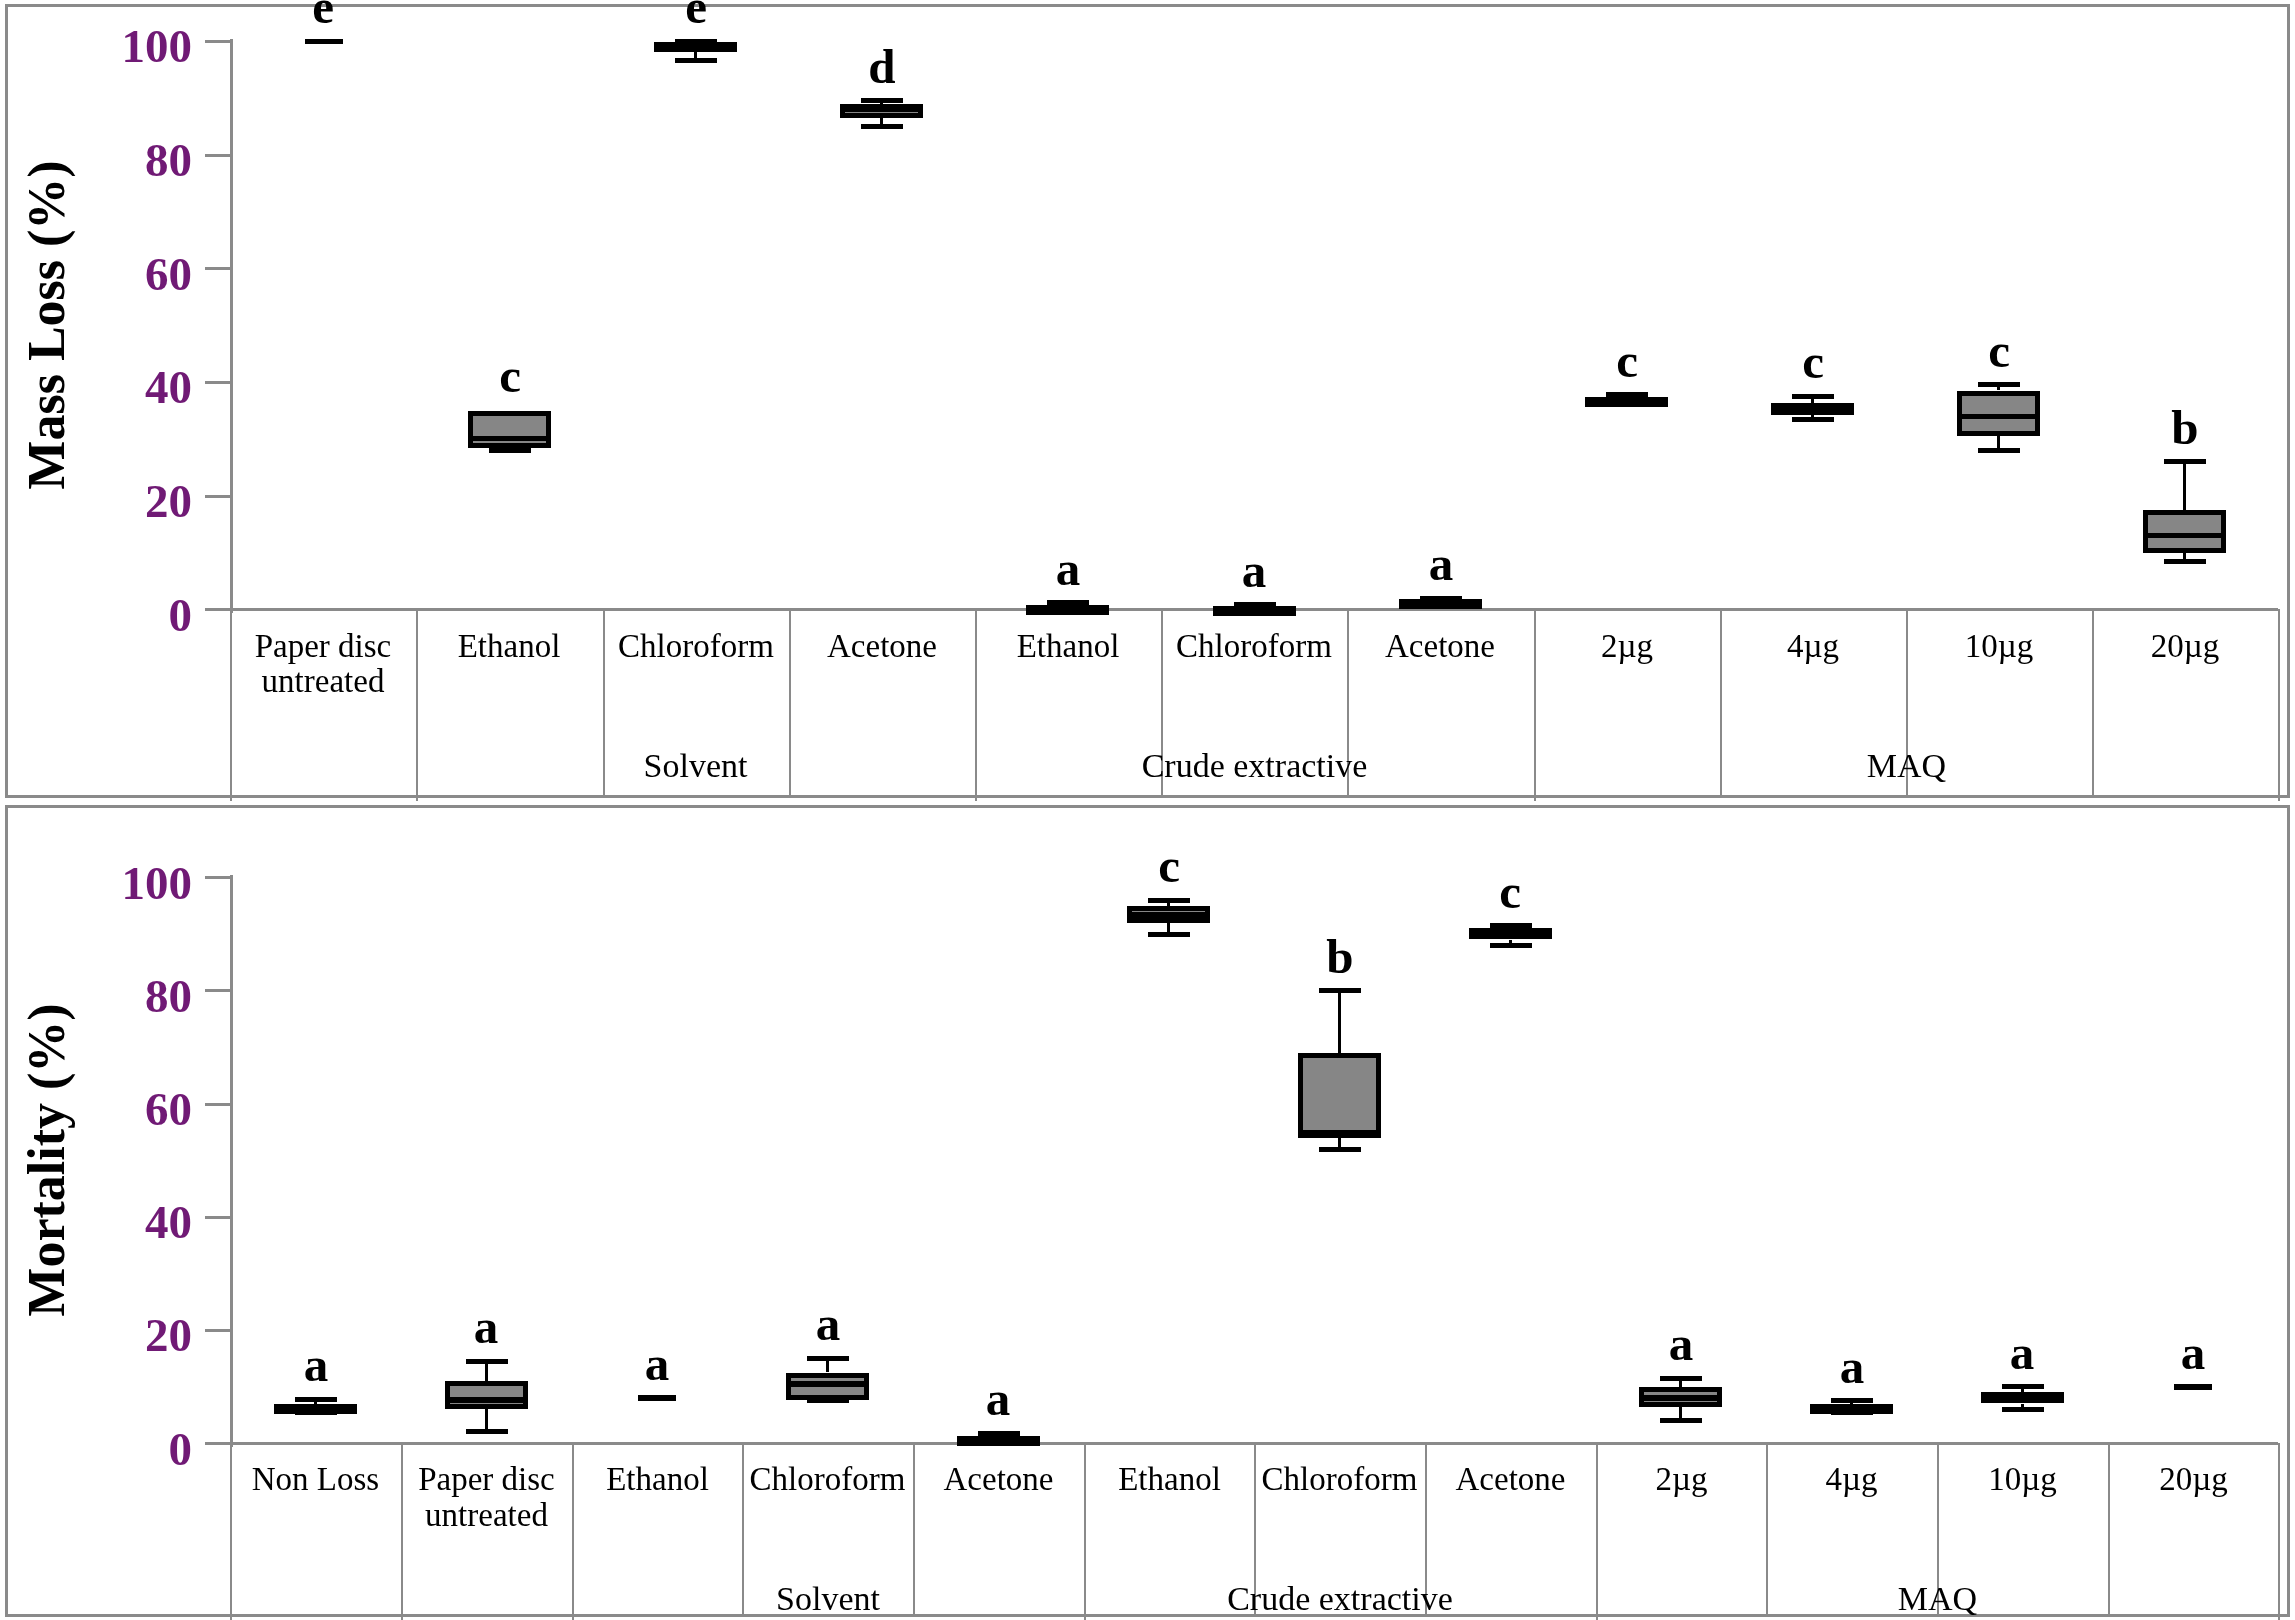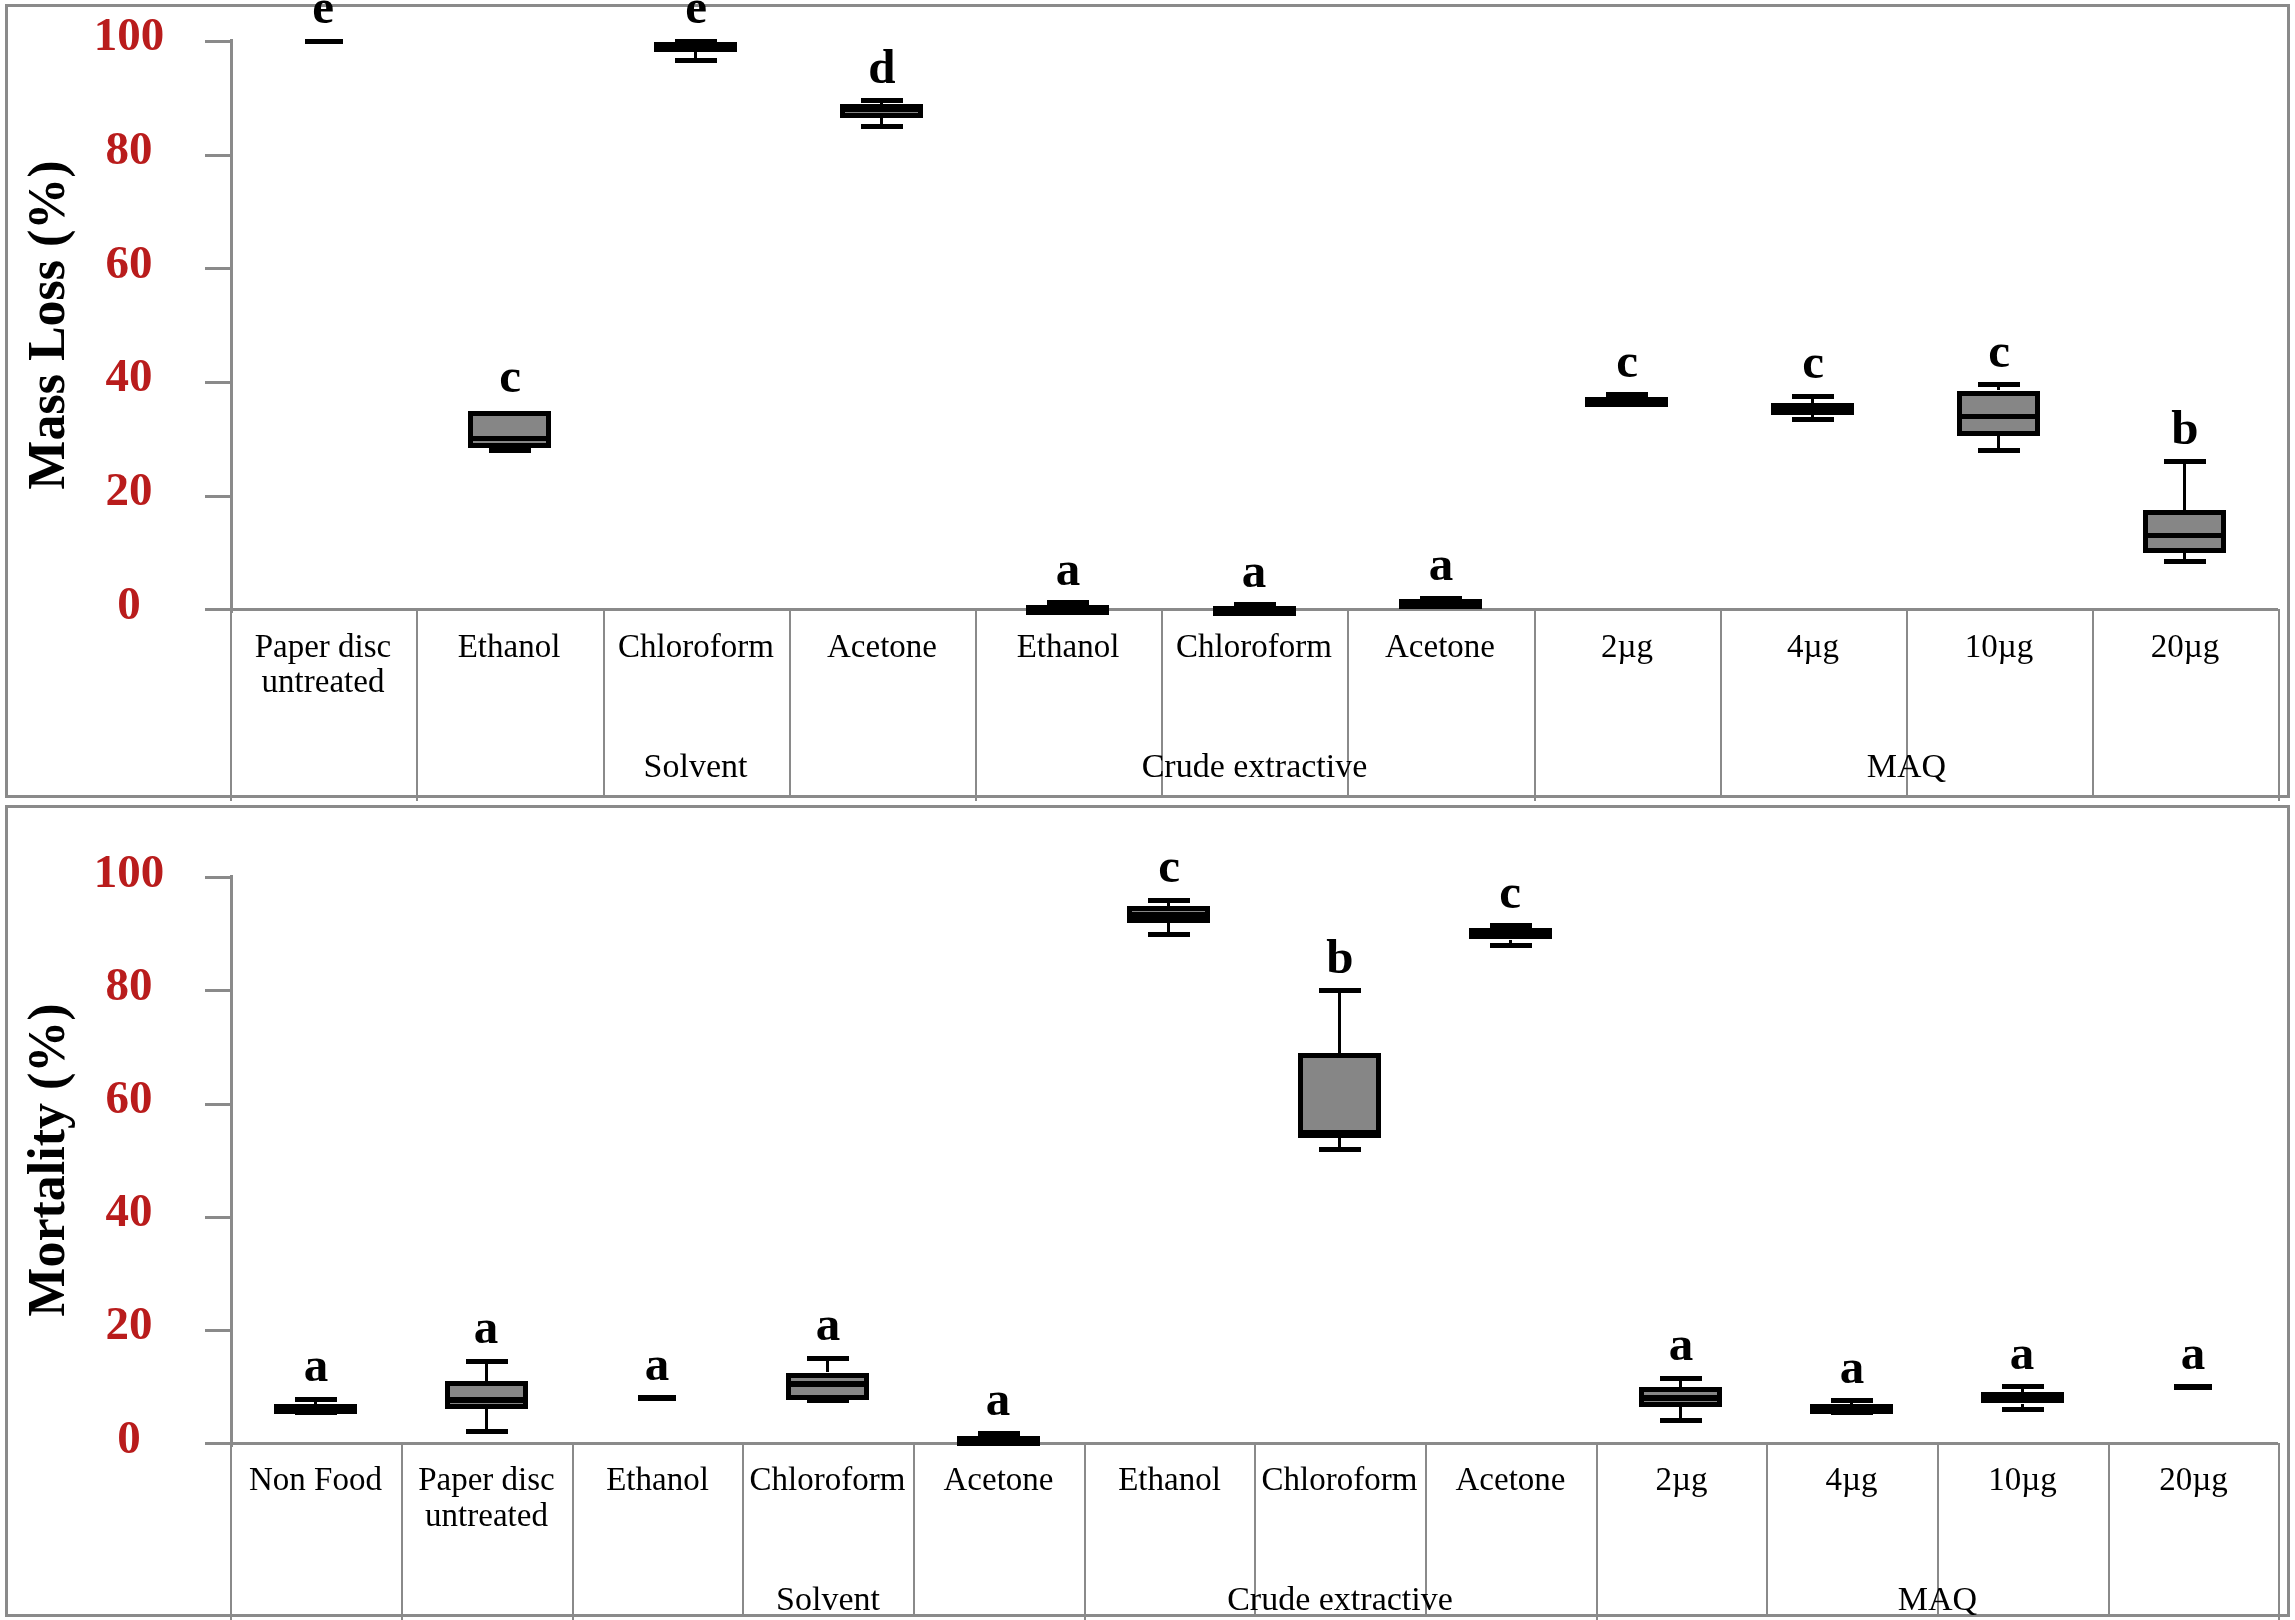--- a/index.html
+++ b/index.html
@@ -6,21 +6,21 @@
   body{font-family:"Liberation Serif", serif;}
   .page{position:relative;width:2295px;height:1620px;background:#fff;}
 
   .panel{position:absolute;left:5px;right:5px;border:3.2px solid #8a8a8a;background:#fff;box-sizing:border-box;}
   #panel-top{top:3.8px;height:794px;}
   #panel-bottom{top:805px;height:812px;}
 
   .plotarea{position:absolute;}
   .yaxis-line{position:absolute;background:#8a8a8a;}
   .ytick{position:absolute;background:#8a8a8a;height:3.2px;}
-  .ytlabel{position:absolute;text-align:center;font-weight:bold;color:#b91c1c;white-space:nowrap;}
+  .ytlabel{position:absolute;text-align:right;font-weight:bold;color:#701a75;white-space:nowrap;margin-top:12px;}
   .axis-title{position:absolute;transform-origin:center center;font-weight:bold;color:#000;white-space:nowrap;}
 
   .baseline{position:absolute;background:#8a8a8a;height:3.2px;}
   .vsep{position:absolute;background:#8a8a8a;width:1.9px;}
   .catlabel{position:absolute;text-align:center;color:#000;line-height:1.08;}
   .grouplabel{position:absolute;text-align:center;color:#000;white-space:nowrap;}
 
   .bx{position:absolute;}
   .bx .box{position:absolute;left:0;right:0;background:#868686;border:5.7px solid #000;box-sizing:border-box;}
   .bx .median{position:absolute;left:0;right:0;background:#000;}
@@ -206,21 +206,21 @@
         <div class="vsep" style="left:1758px;top:635px;height:174px;"></div>
         <div class="vsep" style="left:1929px;top:635px;height:174px;"></div>
         <div class="vsep" style="left:2100px;top:635px;height:174px;"></div>
         <div class="vsep" style="left:2270px;top:635px;height:174px;"></div>
         <div class="vsep" style="left:222px;top:635px;height:191px;"></div>
         <div class="vsep" style="left:393px;top:635px;height:191px;"></div>
         <div class="vsep" style="left:564px;top:635px;height:191px;"></div>
         <div class="vsep" style="left:1076px;top:635px;height:191px;"></div>
         <div class="vsep" style="left:1588px;top:635px;height:191px;"></div>
         <div class="vsep" style="left:2270px;top:635px;height:191px;"></div>
-        <div class="catlabel" style="left:222px;top:654px;width:171px;font-size:33px;">Non Food</div>
+        <div class="catlabel" style="left:222px;top:654px;width:171px;font-size:33px;">Non Loss</div>
         <div class="catlabel" style="left:393px;top:654px;width:171px;font-size:33px;">Paper disc<br>untreated</div>
         <div class="catlabel" style="left:564px;top:654px;width:171px;font-size:33px;">Ethanol</div>
         <div class="catlabel" style="left:734px;top:654px;width:171px;font-size:33px;">Chloroform</div>
         <div class="catlabel" style="left:905px;top:654px;width:171px;font-size:33px;">Acetone</div>
         <div class="catlabel" style="left:1076px;top:654px;width:171px;font-size:33px;">Ethanol</div>
         <div class="catlabel" style="left:1246px;top:654px;width:171px;font-size:33px;">Chloroform</div>
         <div class="catlabel" style="left:1417px;top:654px;width:171px;font-size:33px;">Acetone</div>
         <div class="catlabel" style="left:1588px;top:654px;width:171px;font-size:33px;">2µg</div>
         <div class="catlabel" style="left:1758px;top:654px;width:171px;font-size:33px;">4µg</div>
         <div class="catlabel" style="left:1929px;top:654px;width:171px;font-size:33px;">10µg</div>

